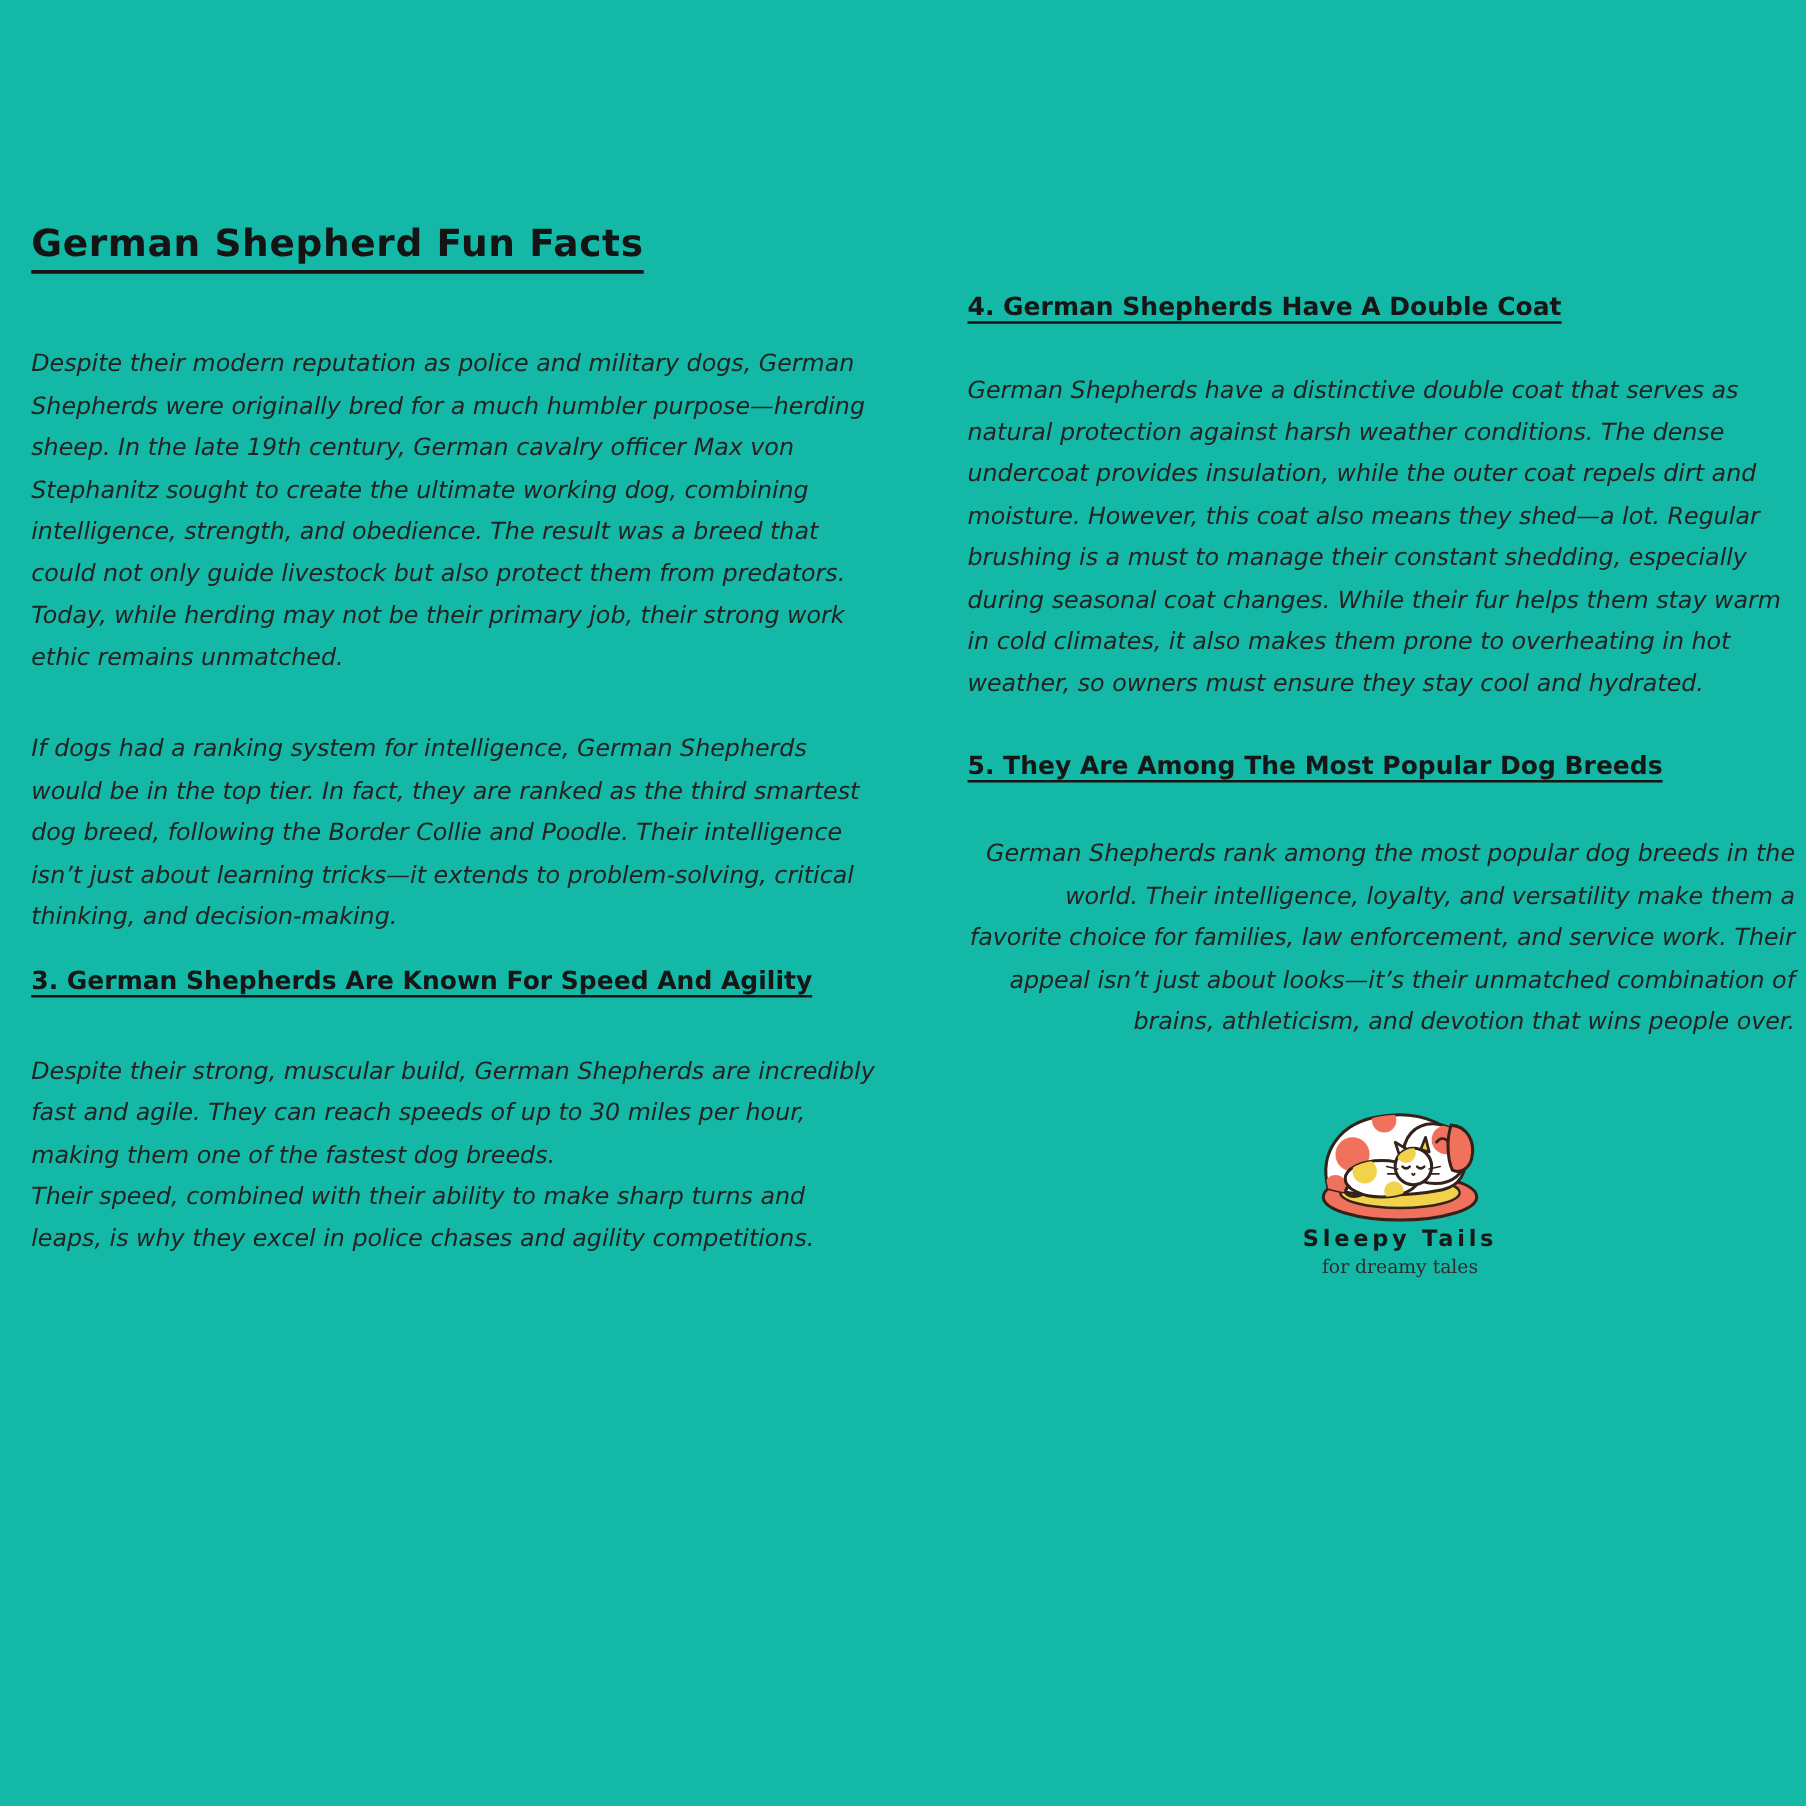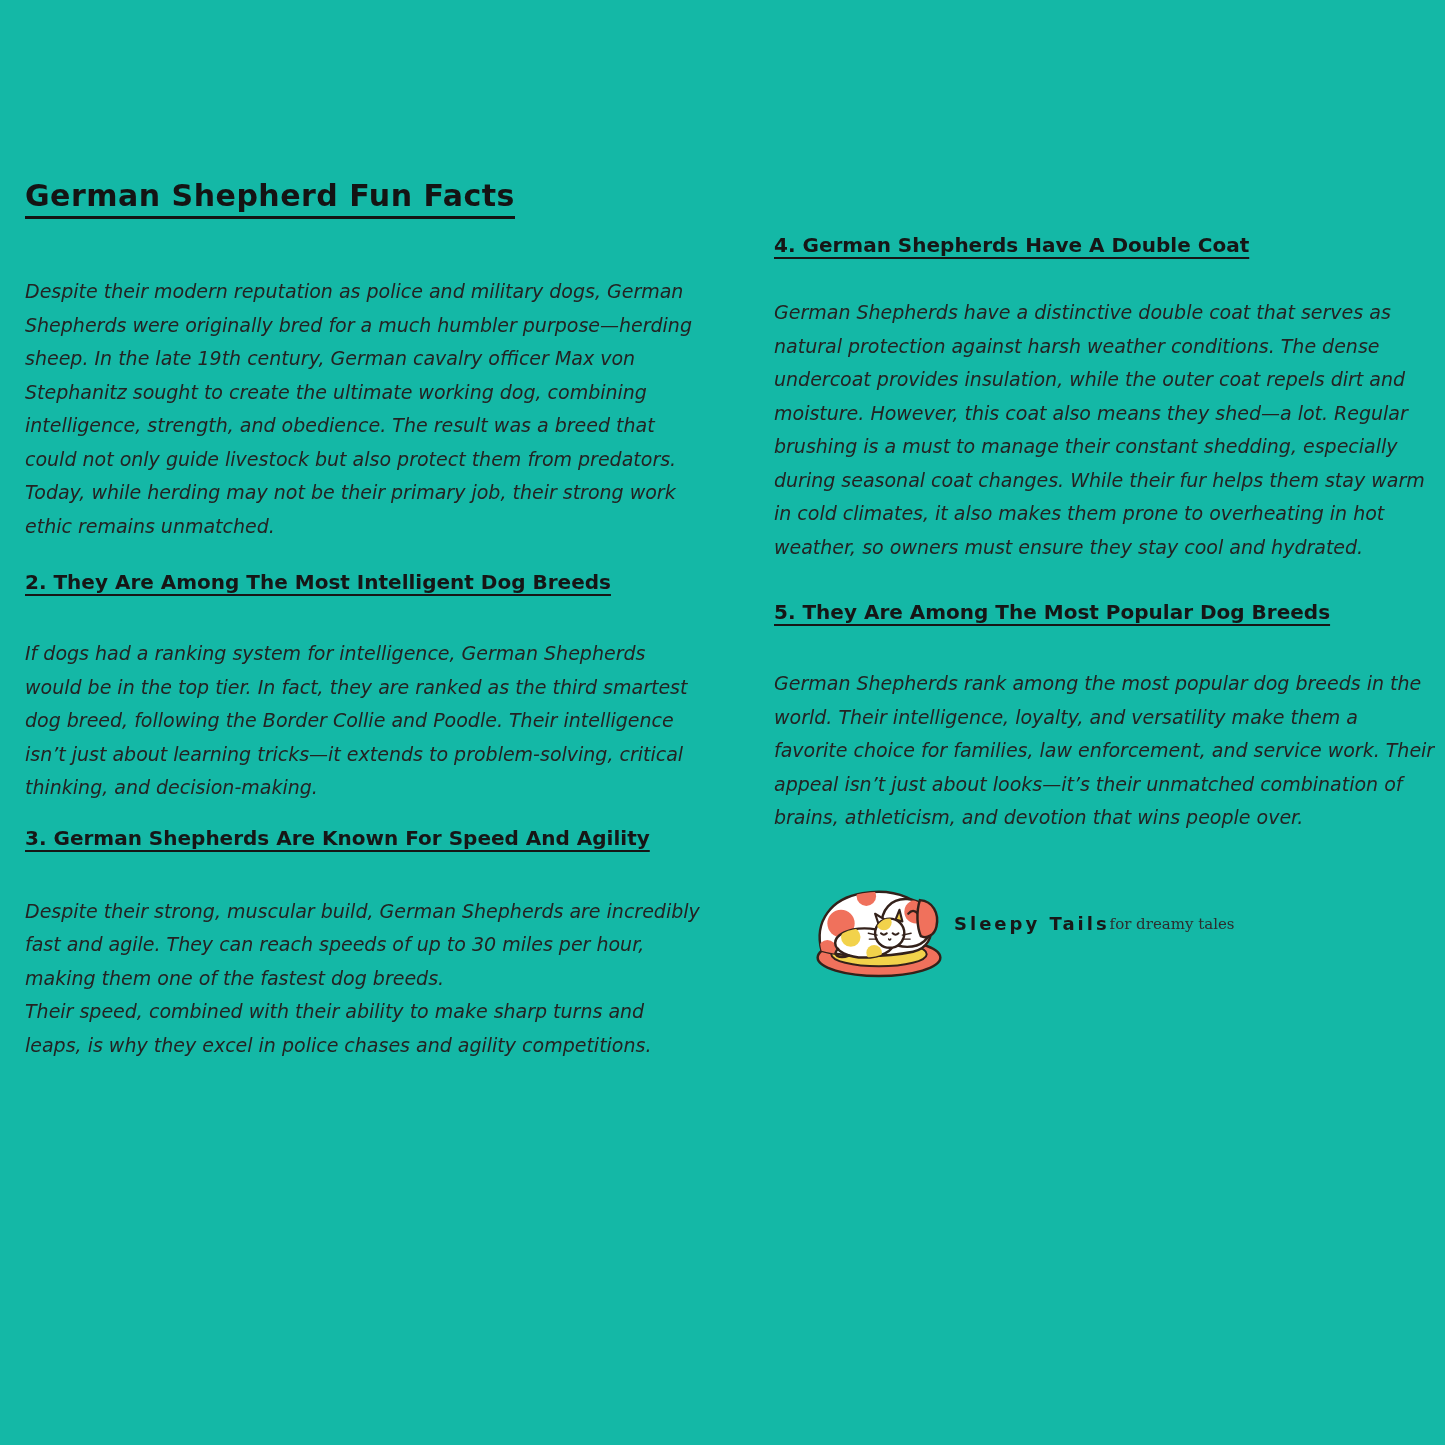--- a/index.html
+++ b/index.html
@@ -63,26 +63,26 @@
   }
   
   .col-left .sec-body.b1 { margin-top: 22px; }
   .col-left .sec-heading.h2 { margin-top: 24px; }
   .col-left .sec-body.b2 { margin-top: 40px; }
   .col-left .sec-heading.h3 { margin-top: 18px; }
   .col-left .sec-body.b3 { margin-top: 42px; }
   
   .col-right .sec-body.b4 { margin-top: 36px; }
   .col-right .sec-heading.h5 { margin-top: 33px; }
-  .col-right .sec-body.b5 { margin-top: 40px; }
+  .col-right .sec-body.b5 { margin-top: 40px; text-align: right; }
   .logo-block {
     margin-top: 32px;
     width: 100%;
     display: flex;
-    flex-direction: row;
+    flex-direction: column;
     align-items: center;
     padding-left: 30px;
     box-sizing: border-box;
   }
   .logo-art {
     width: 150px;
     height: 112px;
   }
   .brand-name {
     margin-top: 2px;
@@ -103,21 +103,20 @@
 
 <div class="page">
 
   <div class="doc-title">
     <span class="underline-wrap">German Shepherd Fun Facts</span>
   </div>
 
   <div class="col col-left">
     <p class="sec-body b1">Despite their modern reputation as police and military dogs, German Shepherds were originally bred for a much humbler purpose—herding sheep. In the late 19th century, German cavalry officer Max von Stephanitz sought to create the ultimate working dog, combining intelligence, strength, and obedience. The result was a breed that could not only guide livestock but also protect them from predators. Today, while herding may not be their primary job, their strong work ethic remains unmatched.</p>
 
-    <h3 class="sec-heading h2">2. They Are Among The Most Intelligent Dog Breeds</h3>
     <p class="sec-body b2">If dogs had a ranking system for intelligence, German Shepherds would be in the top tier. In fact, they are ranked as the third smartest dog breed, following the Border Collie and Poodle. Their intelligence isn’t just about learning tricks—it extends to problem-solving, critical thinking, and decision-making.</p>
 
     <h3 class="sec-heading h3">3. German Shepherds Are Known For Speed And Agility</h3>
     <p class="sec-body b3">Despite their strong, muscular build, German Shepherds are incredibly fast and agile. They can reach speeds of up to 30 miles per hour, making them one of the fastest dog breeds.
 Their speed, combined with their ability to make sharp turns and leaps, is why they excel in police chases and agility competitions.</p>
   </div>
 
   <div class="col col-right">
     <h3 class="sec-heading h4">4. German Shepherds Have A Double Coat</h3>
     <p class="sec-body b4">German Shepherds have a distinctive double coat that serves as natural protection against harsh weather conditions. The dense undercoat provides insulation, while the outer coat repels dirt and moisture. However, this coat also means they shed—a lot. Regular brushing is a must to manage their constant shedding, especially during seasonal coat changes. While their fur helps them stay warm in cold climates, it also makes them prone to overheating in hot weather, so owners must ensure they stay cool and hydrated.</p>

